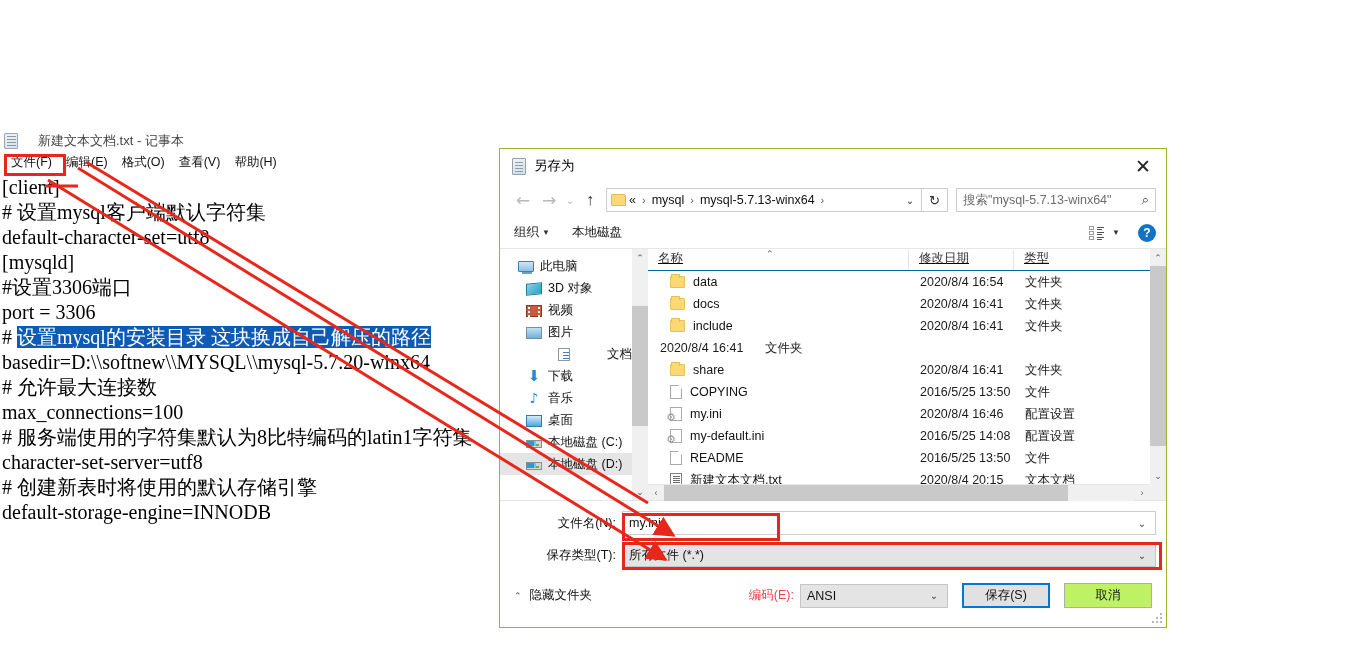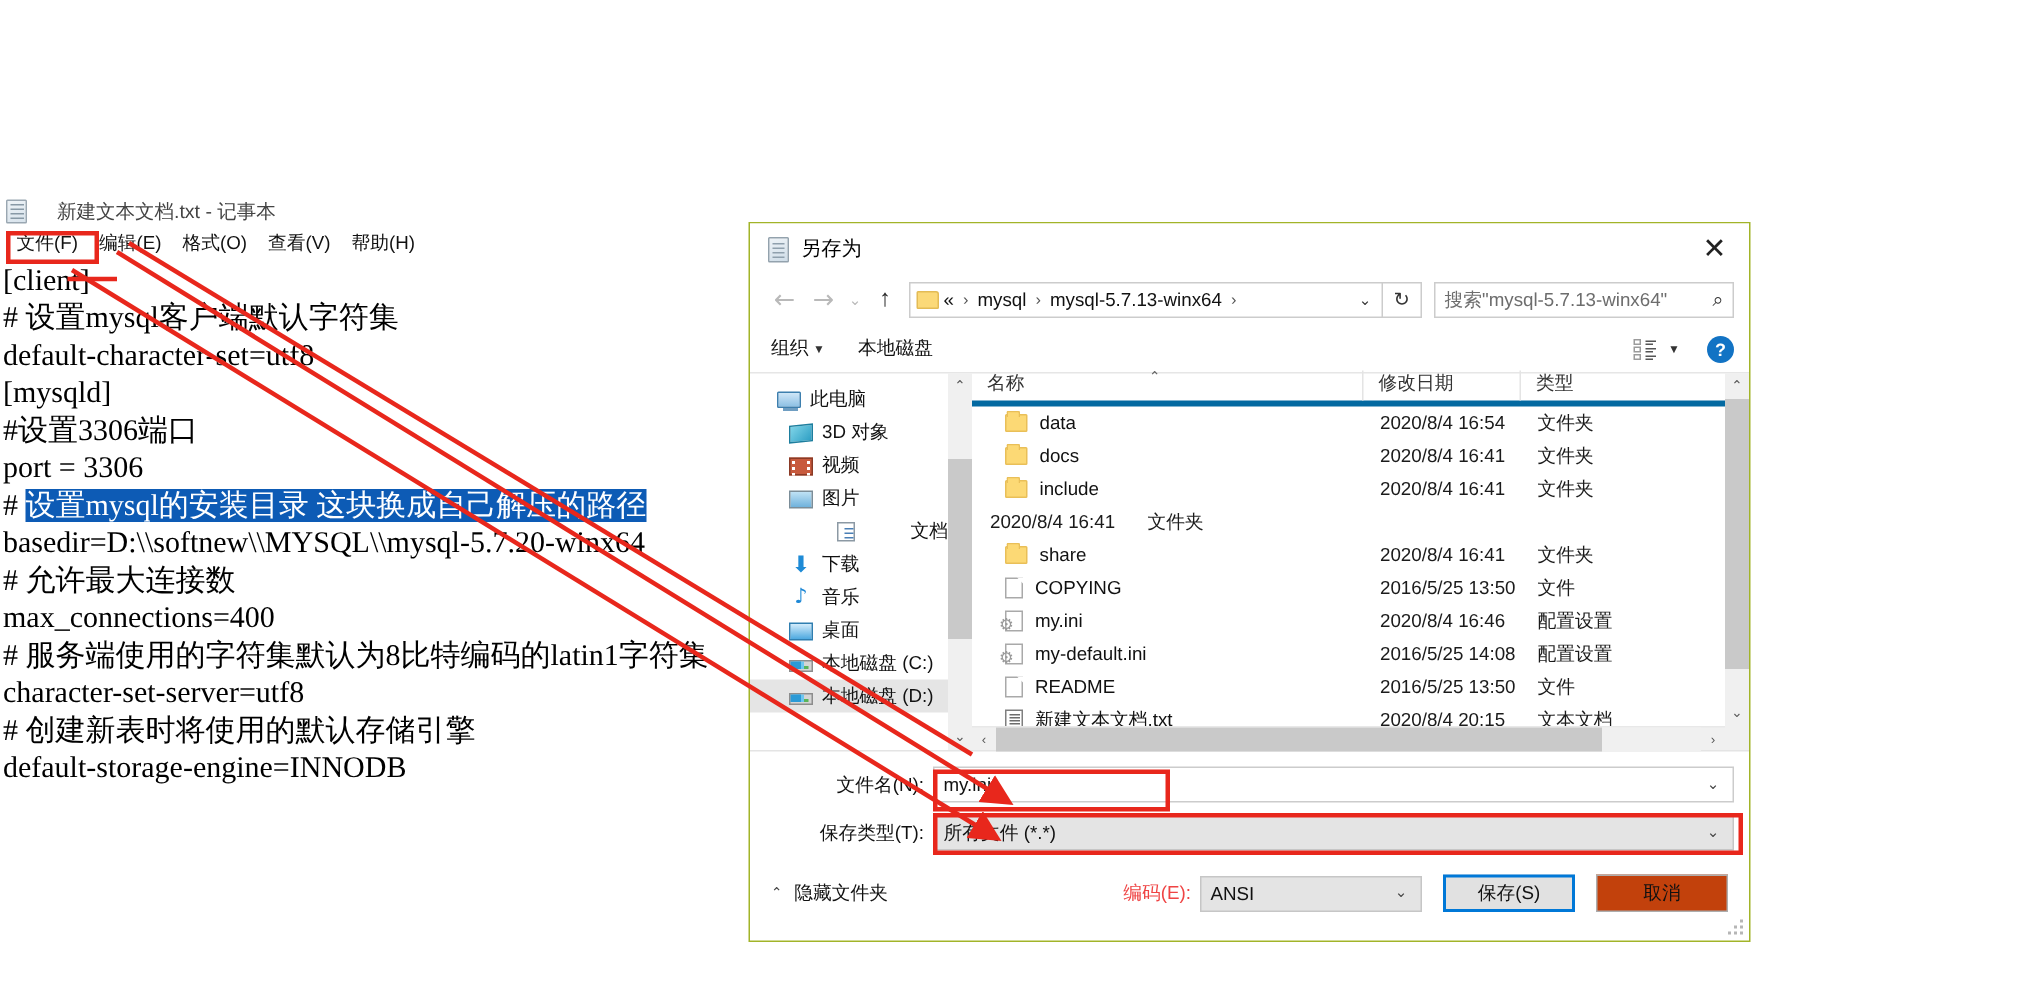--- a/index.html
+++ b/index.html
@@ -114,21 +114,21 @@
     background:#2b9ad6;box-shadow:2px 0 0 0 #6ec6f0;}
   .ti-drv:after{content:"";position:absolute;right:2px;bottom:1px;width:3px;height:2px;background:#5ab45a;}
 
   .tree-sb { width:16px; background:#f0f0f0; position:relative; flex:none; }
   .sb-up, .sb-dn { height:17px; display:flex; align-items:center; justify-content:center;
     font-size:9px; color:#5a5a5a; background:#f0f0f0; }
   .sb-dn { position:absolute; bottom:0; width:16px; }
   .sb-thumb { position:absolute; left:0; width:16px; background:#c9c9c9; }
 
   .filepane { flex:1; display:flex; flex-direction:column; min-width:0; }
-  .fp-header { height:22px; display:flex; align-items:flex-end; border-bottom:4px solid #0369a1; position:relative; }
+  .fp-header { height:22px; display:flex; align-items:center; border-bottom:1px solid #0369a1; position:relative;text-decoration:underline; }
   .fph { font-size:12.5px; color:#333; padding:0 0 3px 10px; position:relative; }
   .fph.name { width:260px; }
   .fph.date { width:105px; border-left:1px solid #e4e4e4; }
   .fph.type { width:120px; border-left:1px solid #e4e4e4; }
   .sort-caret { position:absolute; left:118px; top:-1px; font-size:9px; color:#666; }
   .fp-rows { flex:1; overflow:hidden; }
   .frow { height:22px; display:flex; align-items:center; font-size:12.5px; color:#111;padding-left:12px; }
   .fcell-name { width:260px; display:flex; align-items:center; gap:8px; padding-left:10px; white-space:nowrap; }
   .fcell-date { width:105px; color:#1b1b1b; }
   .fcell-type { width:120px; color:#1b1b1b; }
@@ -157,21 +157,21 @@
   .combo-val { flex:1; font-size:12.5px; color:#111; white-space:nowrap; }
   .combo-chev { width:26px; text-align:center; font-size:10px; color:#444; }
 
   .footer { display:flex; align-items:center; padding:10px 14px 0 14px; }
   .hide-folders { display:flex; align-items:center; gap:8px; font-size:12.5px; color:#111; }
   .hf-caret { font-size:9px; color:#444; }
   .footer-spacer { flex:1; }
   .enc-label { font-size:12.5px; color:#ef4444; margin-right:6px; }
   .enc-combo { width:148px; height:24px; background:#e4e4e4; border:1px solid #c6c6c6;
     display:flex; align-items:center; padding-left:6px; }
-  .btn { height:25px; min-width:88px; border:1px solid #adadad; background:#c2410c; font-size:12.5px;
+  .btn { height:25px; min-width:88px; border:1px solid #adadad; background:#bef264; font-size:12.5px;
     color:#111; display:flex; align-items:center; justify-content:center; margin-left:14px; }
   .btn.primary { border:2px solid #0078d7; background:#e1e1e1; }
   .grip { position:absolute; right:4px; bottom:4px; width:10px; height:10px; }
   .grip i { position:absolute; width:2px; height:2px; background:#b6b6b6; }
 
   
   .redbox { position:absolute; border:3px solid #e8271c; }
   #svg-ann { position:absolute; left:0; top:0; width:1345px; height:664px; pointer-events:none; }
 </style>
 </head>
@@ -195,21 +195,21 @@
   <div class="np-body">
     <div class="np-line"><span>[client]</span></div>
     <div class="np-line"><span># 设置mysql客户端默认字符集</span></div>
     <div class="np-line"><span>default-character-set=utf8</span></div>
     <div class="np-line"><span>[mysqld]</span></div>
     <div class="np-line"><span>#设置3306端口</span></div>
     <div class="np-line"><span>port = 3306</span></div>
     <div class="np-line"><span># </span><span class="np-hl">设置mysql的安装目录 这块换成自己解压的路径</span></div>
     <div class="np-line"><span>basedir=D:\\softnew\\MYSQL\\mysql-5.7.20-winx64</span></div>
     <div class="np-line"><span># 允许最大连接数</span></div>
-    <div class="np-line"><span>max_connections=400</span></div>
+    <div class="np-line"><span>max_connections=100</span></div>
     <div class="np-line"><span># 服务端使用的字符集默认为8比特编码的latin1字符集</span></div>
     <div class="np-line"><span>character-set-server=utf8</span></div>
     <div class="np-line"><span># 创建新表时将使用的默认存储引擎</span></div>
     <div class="np-line"><span>default-storage-engine=INNODB</span></div>
   </div>
 </div>
 
 <div id="saveas">
 
   <div class="dlg-titlebar">

